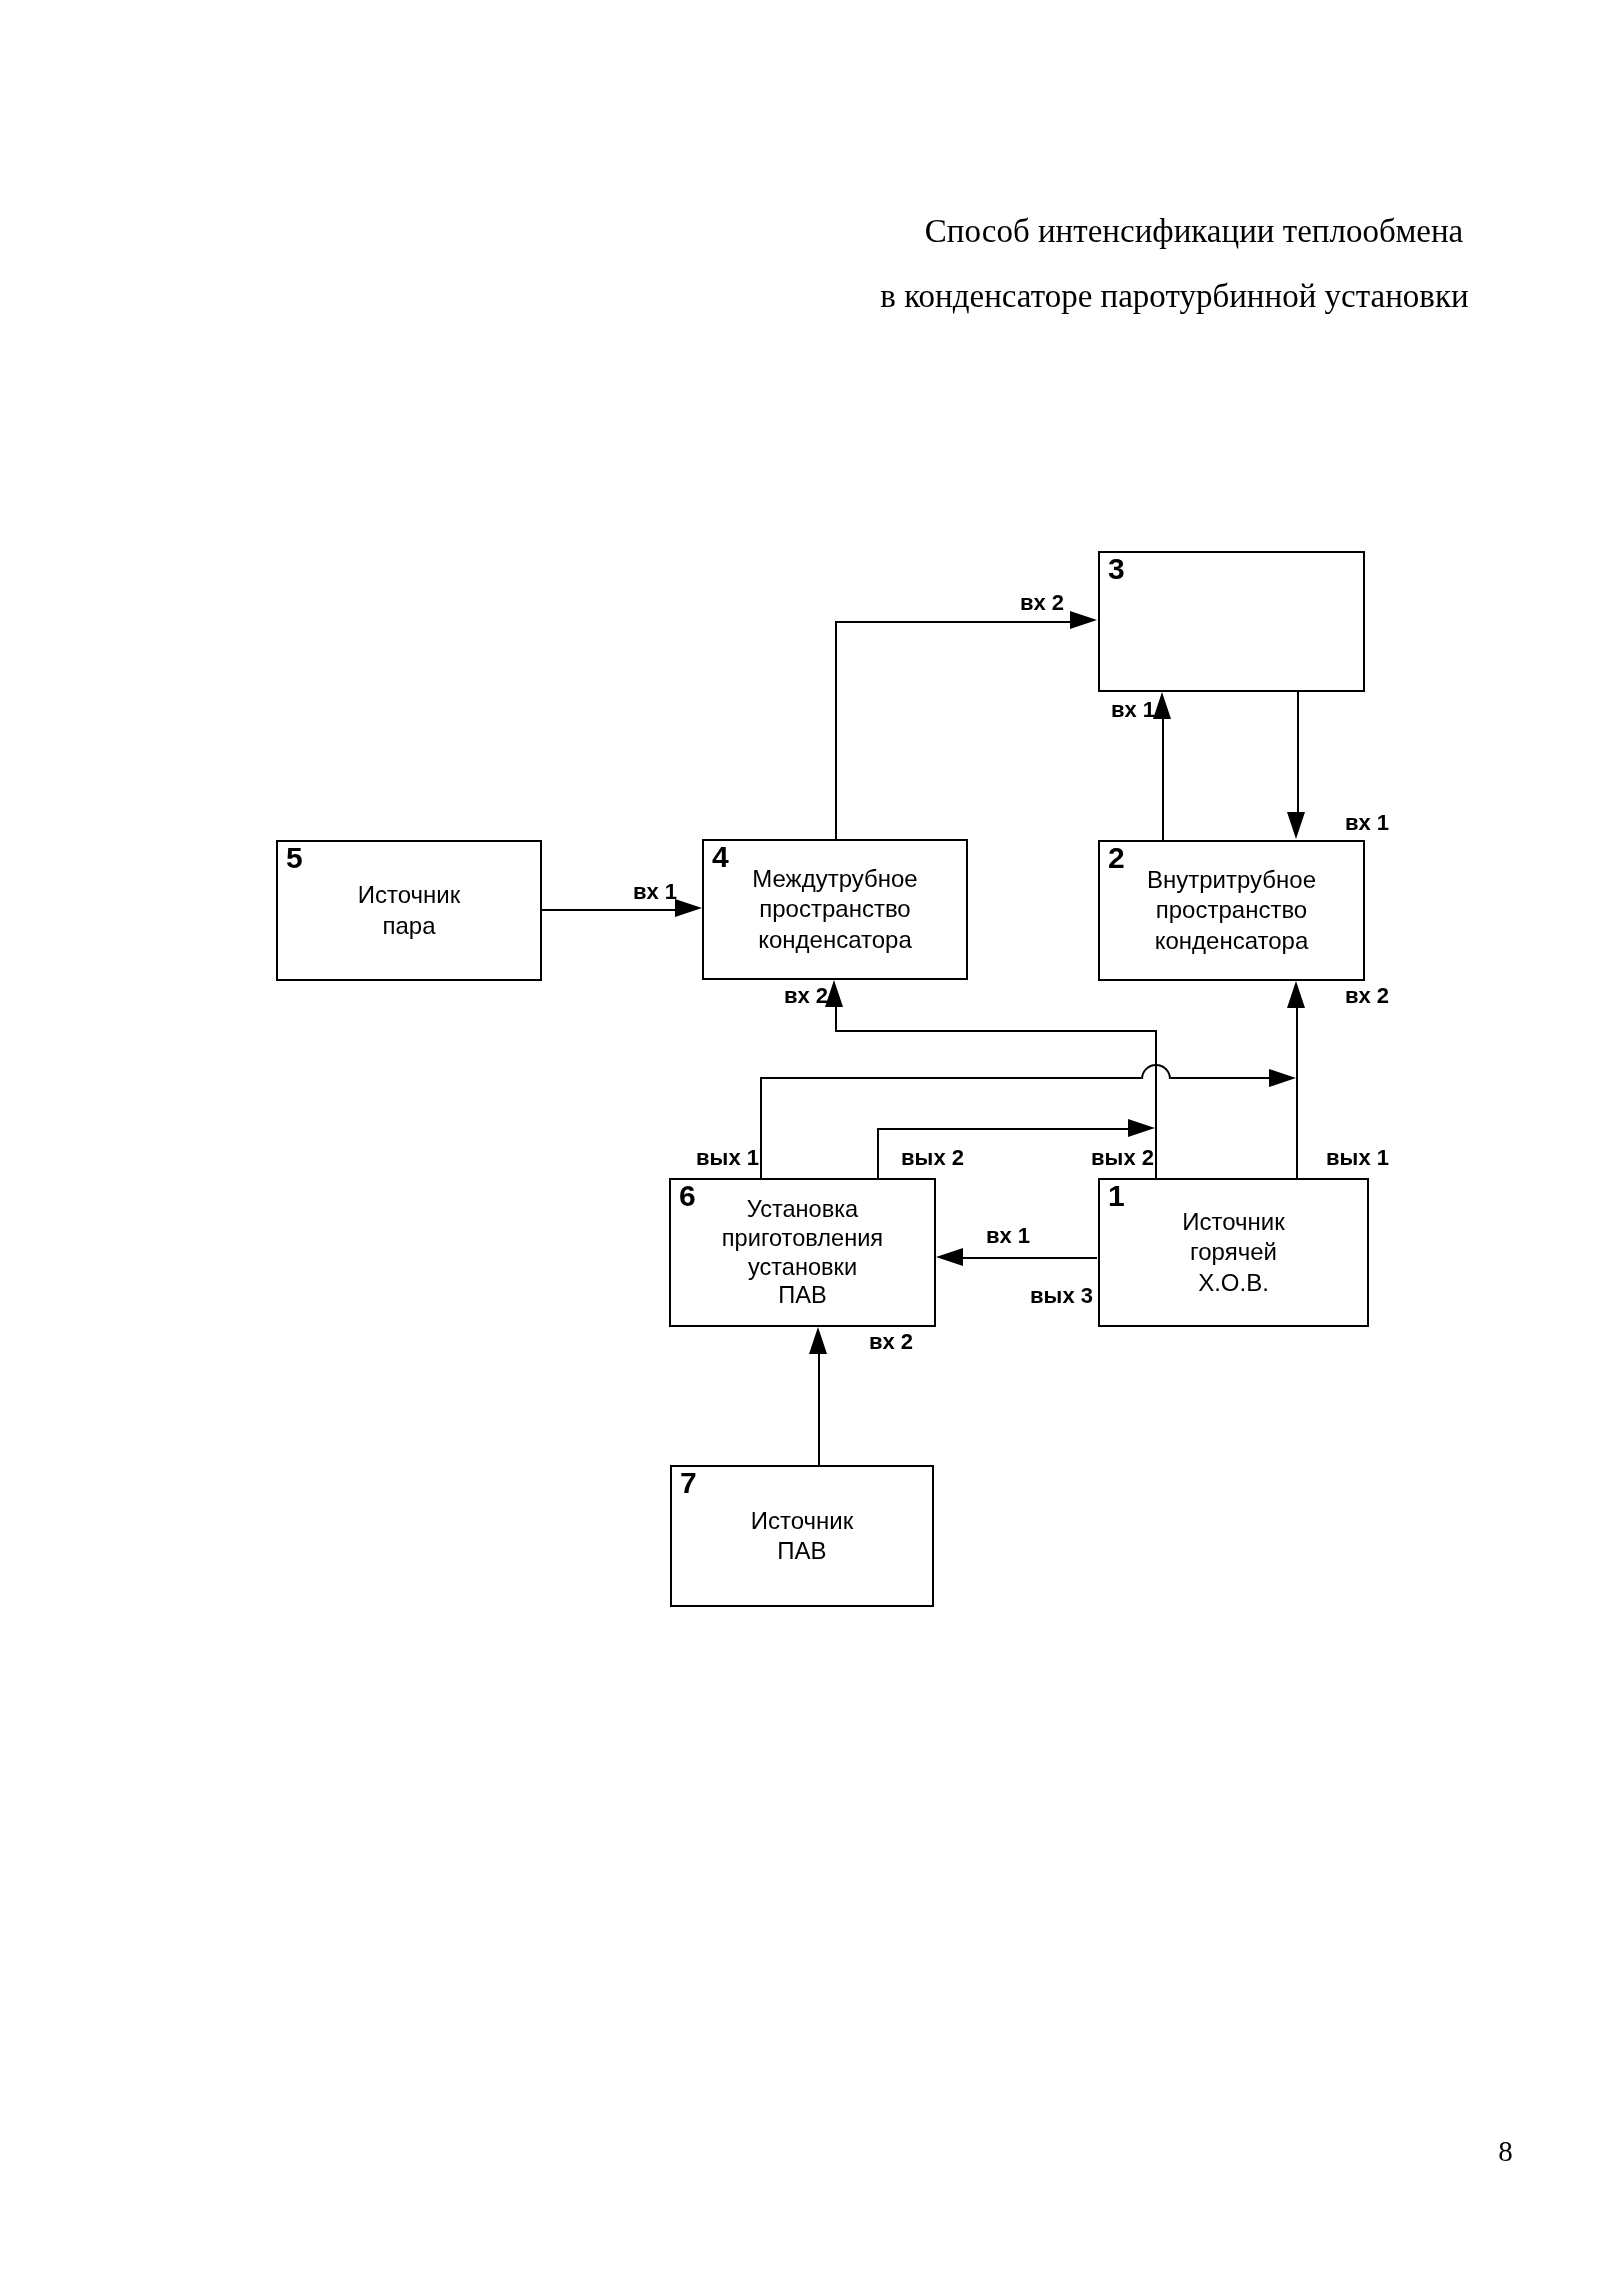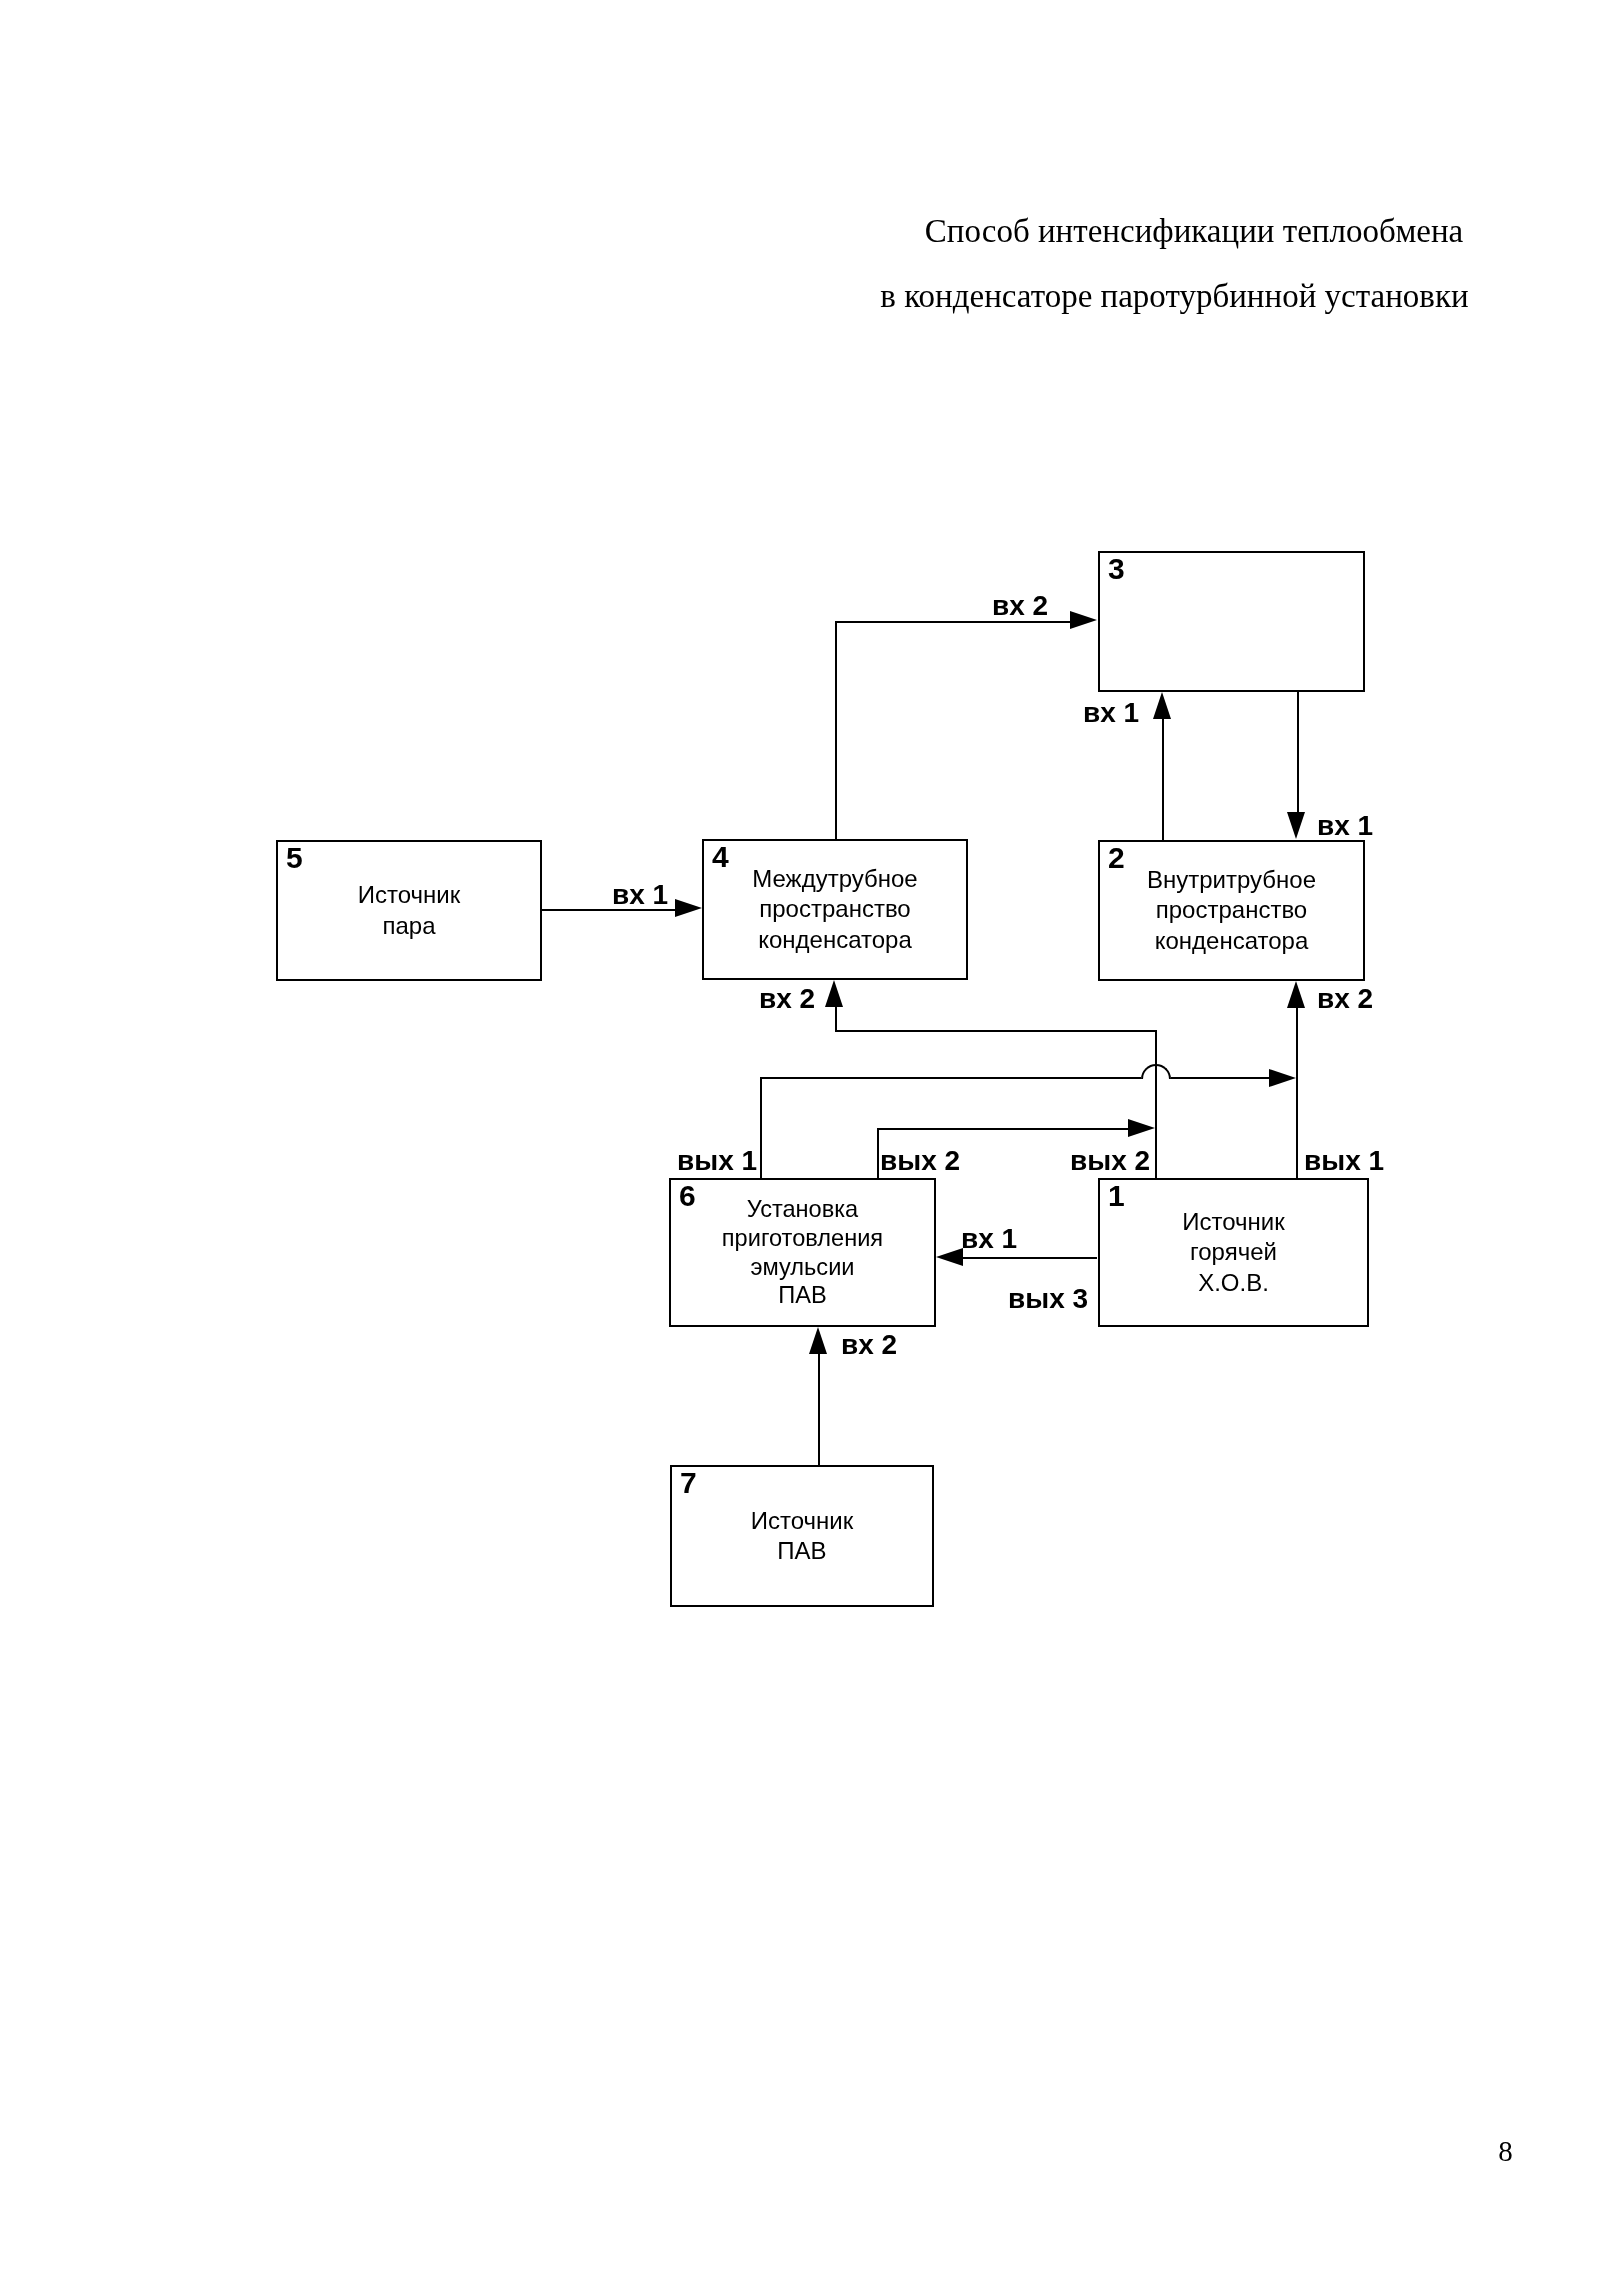--- a/index.html
+++ b/index.html
@@ -40,23 +40,23 @@
     line-height: 1;
   }
   .block .btxt {
     font-size: 24px;
     line-height: 1.26;
     white-space: pre-line;
   }
   .ln { position: absolute; background: #000; z-index: 1; }
   .lbl {
     position: absolute;
-    font-size: 28px;
+    font-size: 22px;
     font-weight: bold;
-    text-align: left;
+    text-align: right;
     white-space: nowrap;
     z-index: 4;
     line-height: 1;
   }
   .arr { position: absolute; width: 0; height: 0; z-index: 2; }
   .arr.r { border-top: 9.8px solid transparent; border-bottom: 9.8px solid transparent; border-left: 27.5px solid #000; }
   .arr.l { border-top: 9.8px solid transparent; border-bottom: 9.8px solid transparent; border-right: 27.5px solid #000; }
   .arr.u { border-left: 9.8px solid transparent; border-right: 9.8px solid transparent; border-bottom: 27.5px solid #000; }
   .arr.d { border-left: 9.8px solid transparent; border-right: 9.8px solid transparent; border-top: 27.5px solid #000; }
   .hop {
@@ -104,21 +104,21 @@
     <span class="num">2</span>
     <span class="btxt">Внутритрубное
 пространство
 конденсатора</span>
   </div>
 
   <div class="block" style="left:669px; top:1178px; width:267px; height:149px;">
     <span class="num">6</span>
     <span class="btxt" style="font-size:23.6px; line-height:1.22;">Установка
 приготовления
-эмульсии
+установки
 ПАВ</span>
   </div>
 
   <div class="block" style="left:1098px; top:1178px; width:271px; height:149px;">
     <span class="num">1</span>
     <span class="btxt">Источник
 горячей
 Х.О.В.</span>
   </div>
 

